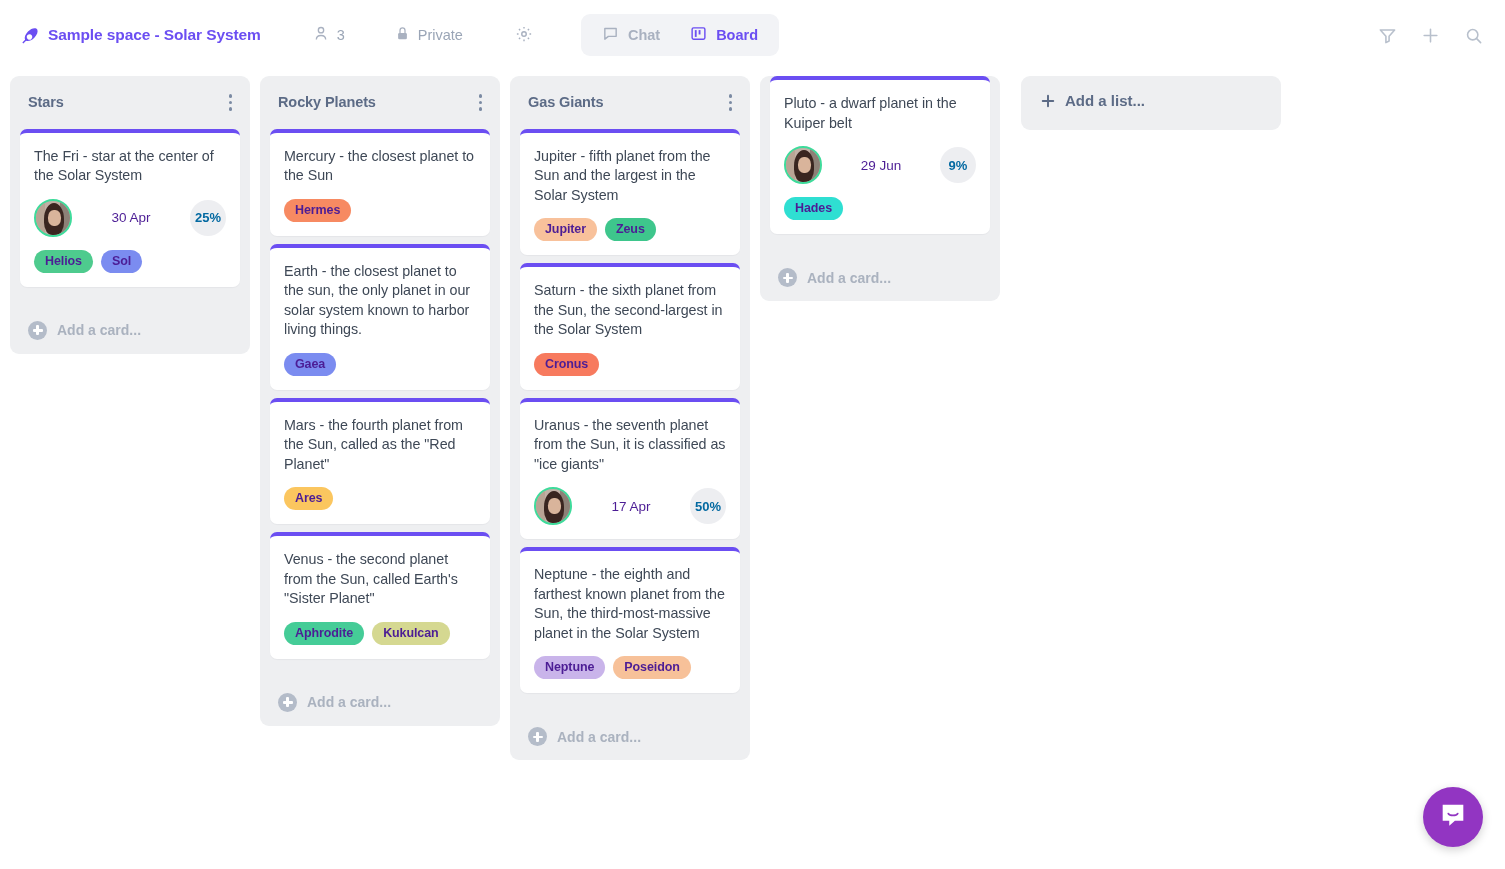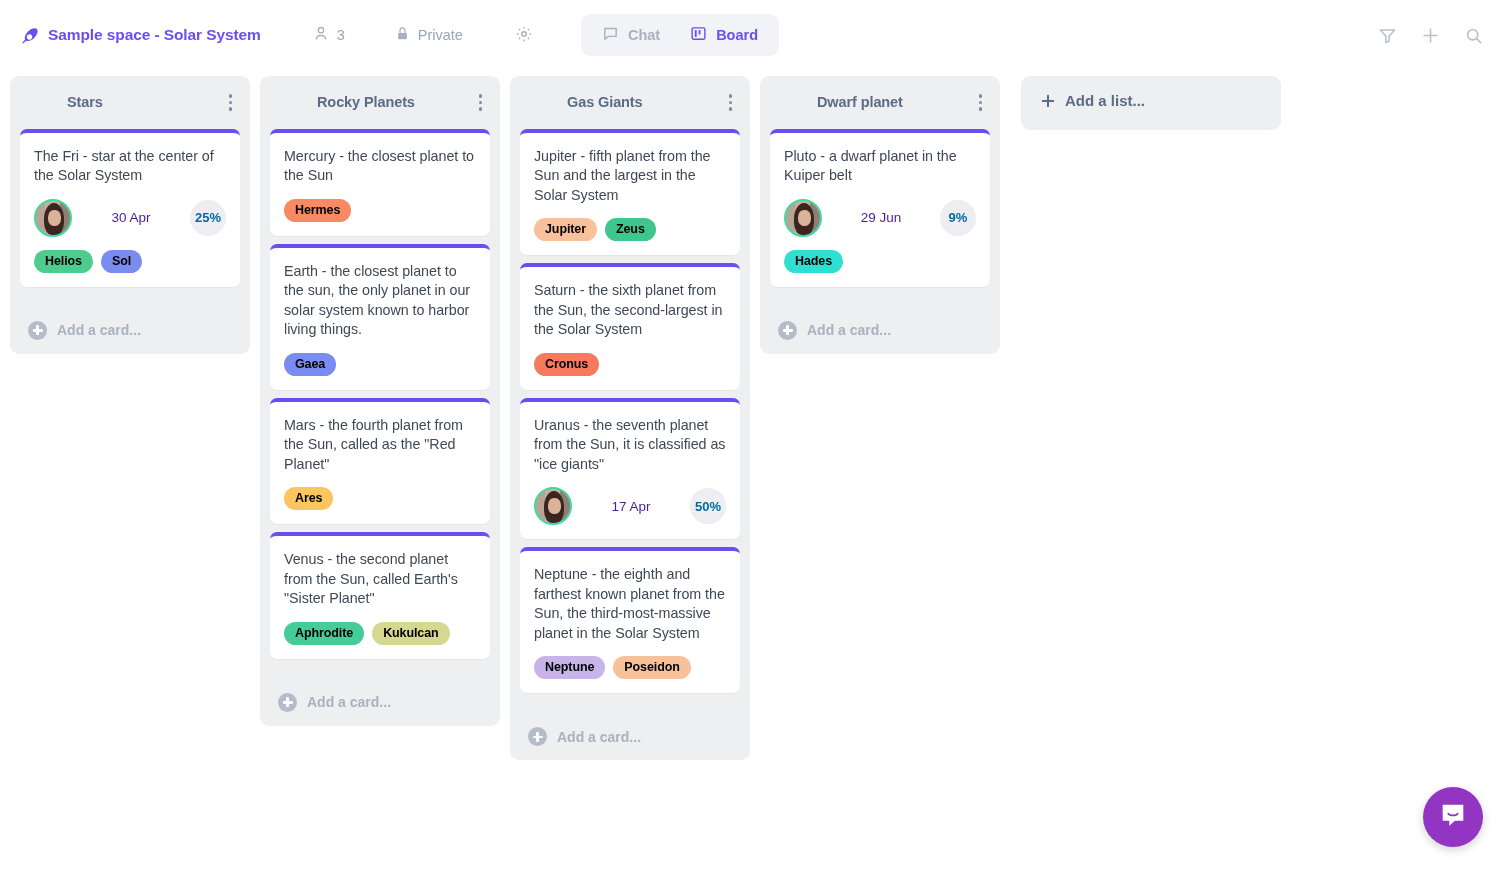--- a/index.html
+++ b/index.html
@@ -96,21 +96,20 @@
     border-radius: 9px;
     padding: 0 10px 12px 10px;
     display: flex;
     flex-direction: column;
   }
   .list-header {
     display: flex;
     align-items: center;
     justify-content: space-between;
     padding: 14px 2px 14px 8px;
-    margin-left: 39px;
   }
   .list-title {
     font-size: 14.5px;
     font-weight: bold;
     color: #5c6b86;
     letter-spacing: -0.1px;
   }
   .dots {
     display: flex;
     flex-direction: column;
@@ -173,21 +172,21 @@
     font-size: 13px; font-weight: bold;
     color: #0369a1;
     flex: 0 0 36px;
   }
   .tags { display: flex; flex-wrap: wrap; gap: 8px; margin-top: 13px; }
   .tag {
     border-radius: 12px;
     padding: 4px 11px 5px 11px;
     font-size: 12.5px;
     font-weight: bold;
-    color: #000000;
+    color: #4c1d95;
     letter-spacing: -0.1px;
     white-space: nowrap;
     cursor: pointer;
   }
 
   .add-card {
     display: flex;
     align-items: center;
     gap: 10px;
     margin-top: 32px;
@@ -437,28 +436,20 @@
             <span class="tag" style="background: rgb(247, 193, 153);">Poseidon</span>
           </div>
         </div>
       </div>
       <div class="add-card">
         <span class="plus-circle"></span>
         <span class="add-card-label">Add a card...</span>
       </div>
     </div>
     <div class="list">
-      <div class="list-header">
-        <div class="list-title">Dwarf planet</div>
-        <div class="dots">
-          <i></i>
-          <i></i>
-          <i></i>
-        </div>
-      </div>
       <div class="cards">
         <div class="card">
           <div class="card-text">Pluto - a dwarf planet in the Kuiper belt</div>
           <div class="card-meta">
             <div class="avatar">
               <span class="ph-bg-l"></span>
               <span class="ph-bg-r"></span>
               <span class="ph-hair"></span>
               <span class="ph-face"></span>
             </div>

